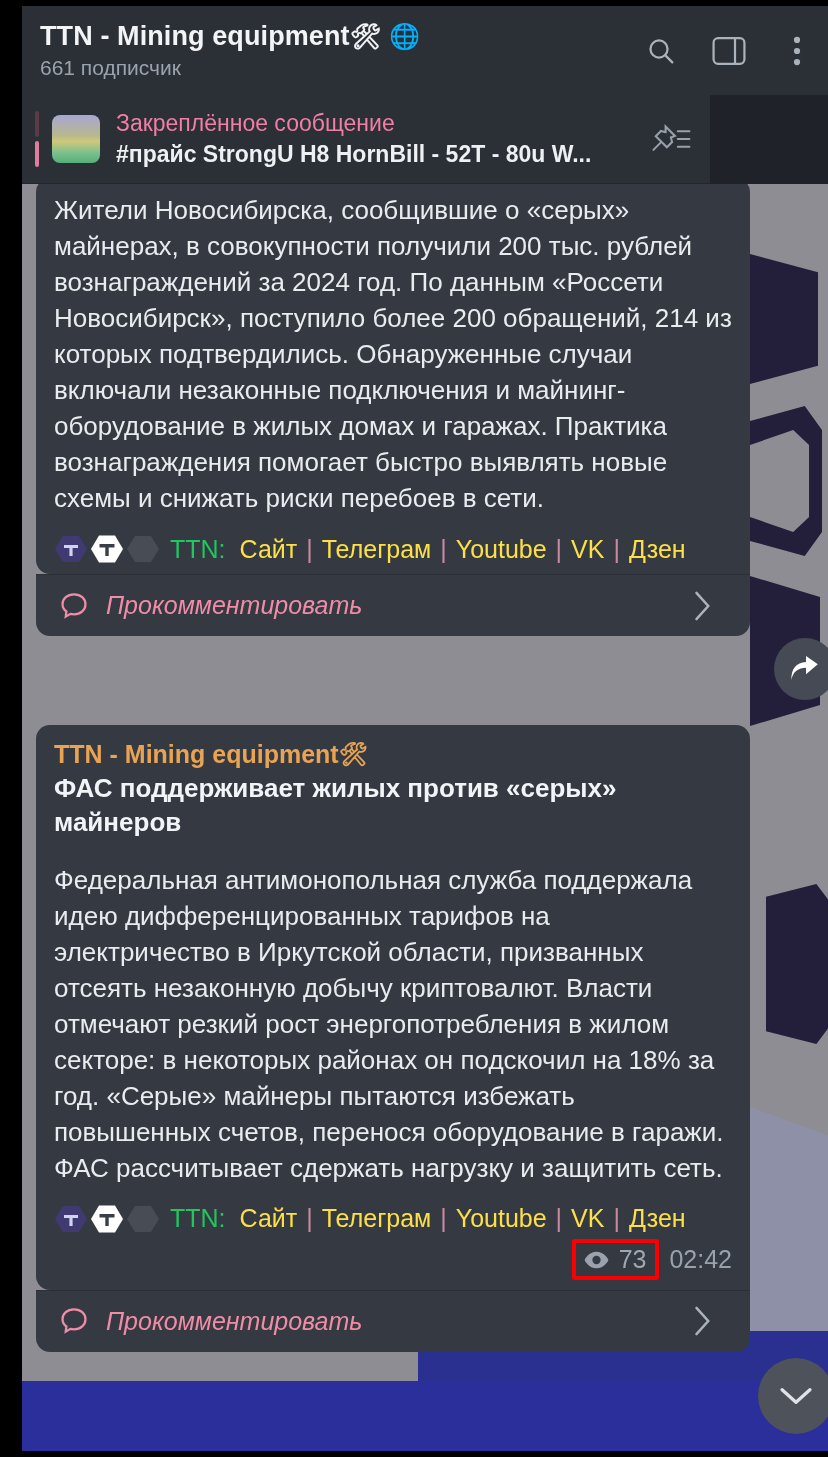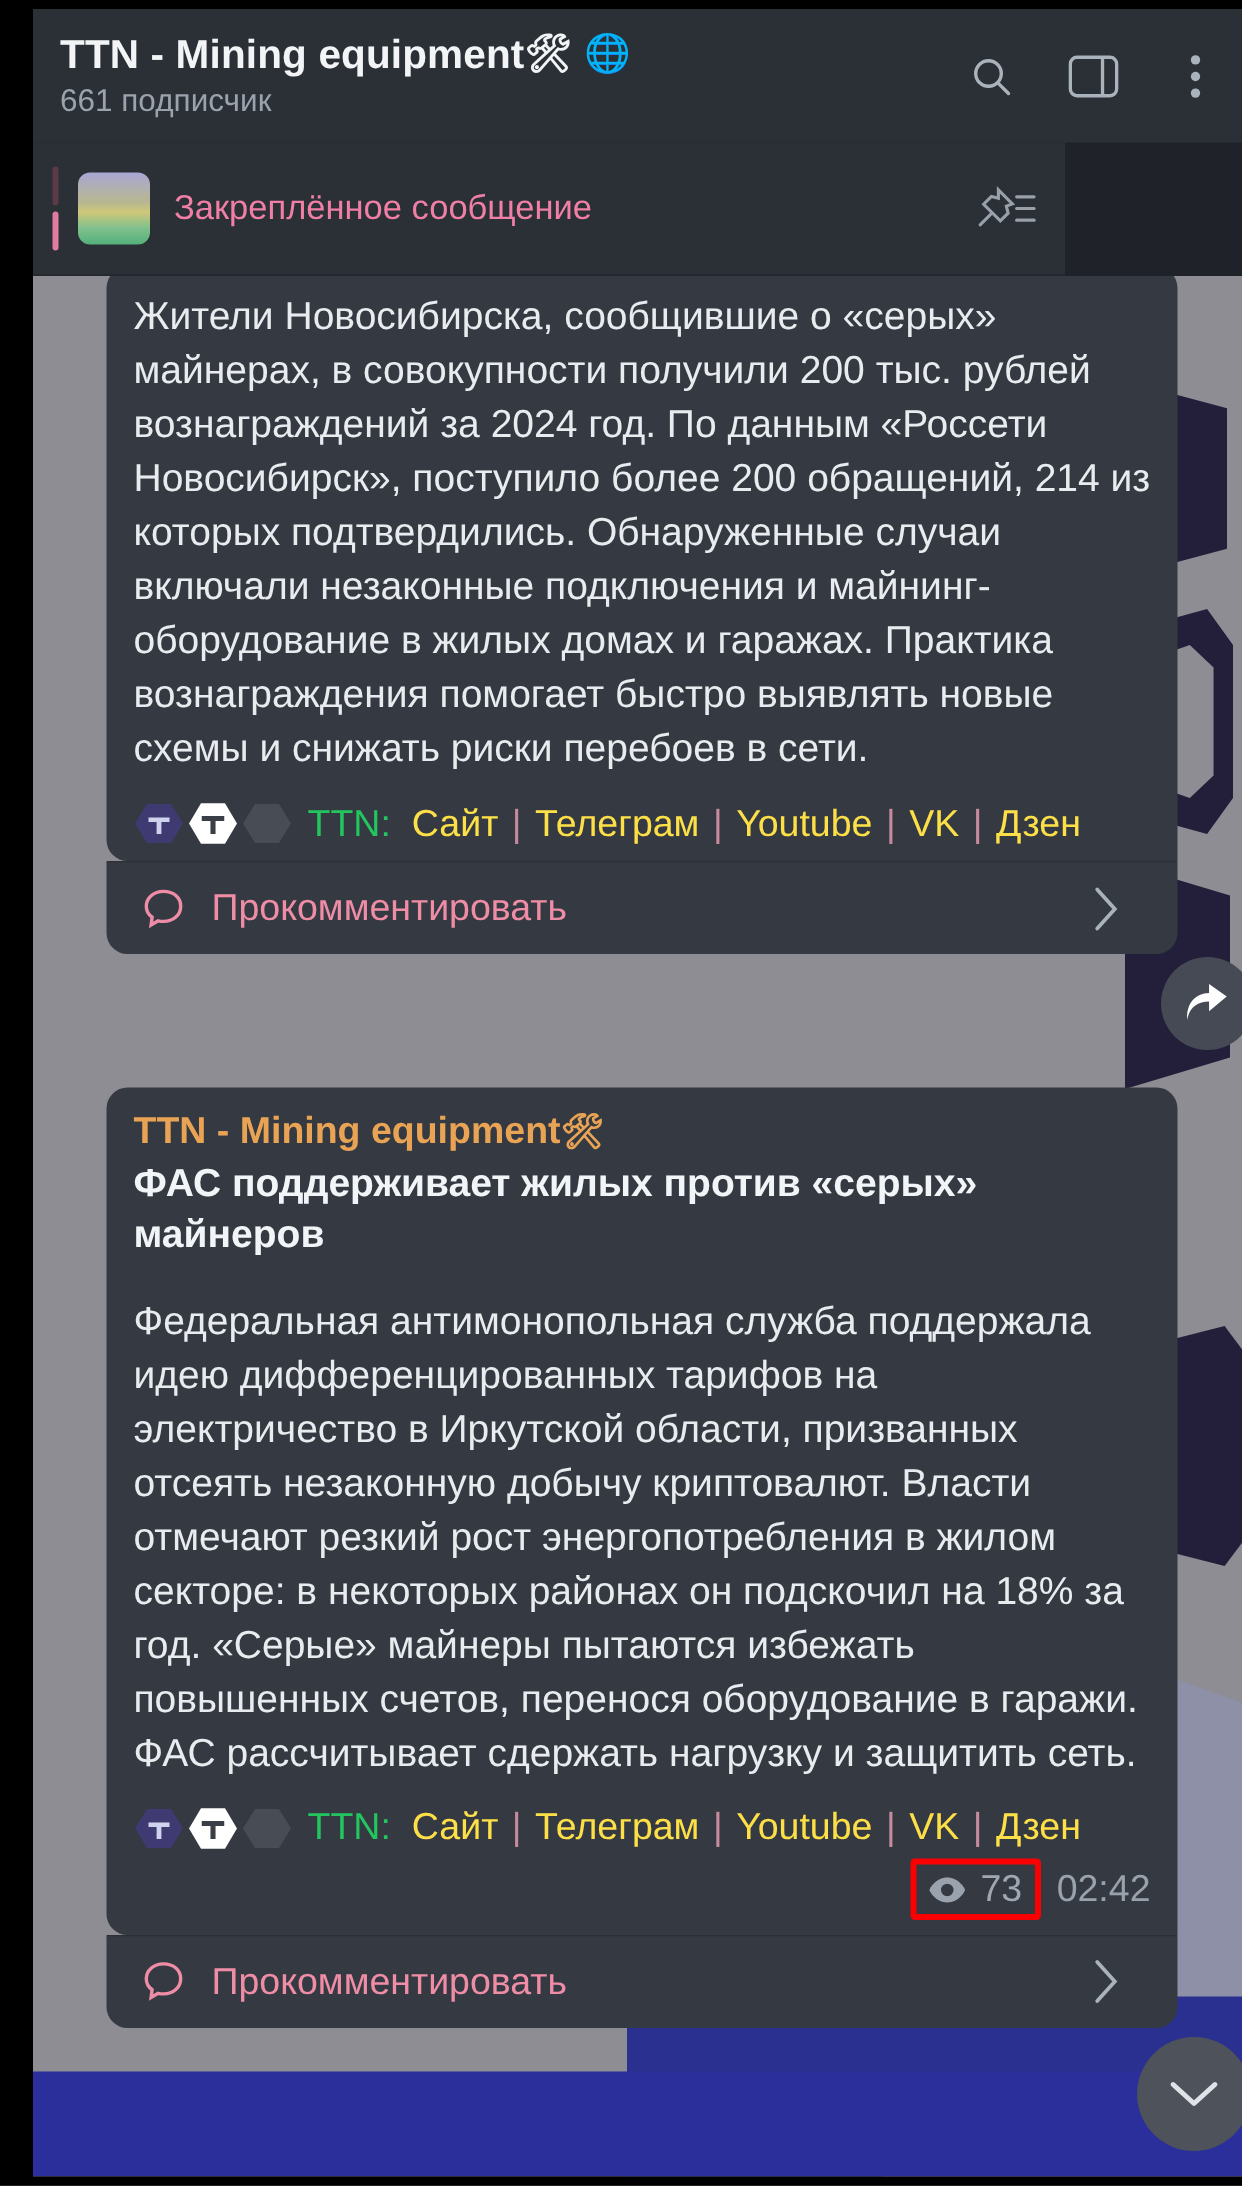--- a/index.html
+++ b/index.html
@@ -75,21 +75,21 @@
   .wall .bluebar {
     position: absolute; left: 0; right: 0; bottom: 0; height: 70px;
     background: #2a2f9b;
   }
   .wall .bluebar2 {
     position: absolute; right: 0; bottom: 0; width: 420px; height: 120px;
     background: #29308f;
   }
 
   
-  .msg-wrap { position: absolute; left: 14px; width: 714px; margin-left: 35px; }
+  .msg-wrap { position: absolute; left: 14px; width: 714px; }
   .bubble {
     background: #353a42; border-radius: 14px 14px 0 14px;
     padding: 14px 18px 10px 18px;
     position: relative;
   }
   .bubble.rounded-all { border-radius: 14px; }
   .msg-text { font-size: 26px; line-height: 1.385; color: #e9ecef; }
   .msg-chan { font-size: 25px; color: #e8a454; font-weight: bold; line-height: 1.25; display: flex; align-items: center; }
   .msg-chan .emo { font-size: 23px; }
   .msg-head { font-size: 26px; color: #f2f5f8; font-weight: bold; line-height: 1.3; margin-top: 2px; }
@@ -110,20 +110,21 @@
   .views-num { font-size: 25px; color: #9fa8b2; }
   .meta-time { font-size: 25px; color: #99a2ac; margin-left: 10px; white-space: nowrap; }
 
   .comment-bar {
     background: #353a42;
     border-radius: 0 0 14px 14px;
     border-top: 1px solid #2c3036;
     height: 62px; display: flex; align-items: center;
     padding: 0 35px 0 22px;
     cursor: pointer;
+    font-style: italic;
   }
   .comment-bar .cb-label { font-size: 25px; color: #ef8ca6; margin-left: 16px; flex: 1; }
 
   
   .fab {
     position: absolute; border-radius: 50%;
     background: #454a54; display: flex; align-items: center; justify-content: center;
     cursor: pointer;
   }
   .fab.share { width: 62px; height: 62px; left: 752px; top: 632px; }
@@ -167,20 +168,21 @@
   </div>
 
   <div class="pinned">
     <div class="pin-bars">
       <i class="off"></i>
         <i class="on"></i>
     </div>
     <div class="pin-thumb"></div>
     <div class="pin-text">
       <div class="pin-label">Закреплённое сообщение</div>
+      <div class="pin-msg">#прайс  StrongU H8 HornBill - 52T - 80u  W...</div>
     </div>
     <div class="pin-icon">
       <svg width="44" height="34" viewBox="0 0 34 26" fill="none" stroke="#98a0aa" stroke-width="1.6" stroke-linecap="round">
         <path d="M4.2 21.4 L9.6 16"></path>
         <path d="M13.6 3.4 l7.2 7.2 -3.1 1.2 0.9 3.6 -4 4 -8.6-8.6 4-4 3.6 0.9z"></path>
         <line x1="23" y1="7" x2="32" y2="7"></line>
         <line x1="23" y1="13" x2="32" y2="13"></line>
         <line x1="23" y1="19" x2="32" y2="19"></line>
       </svg>
     </div>

